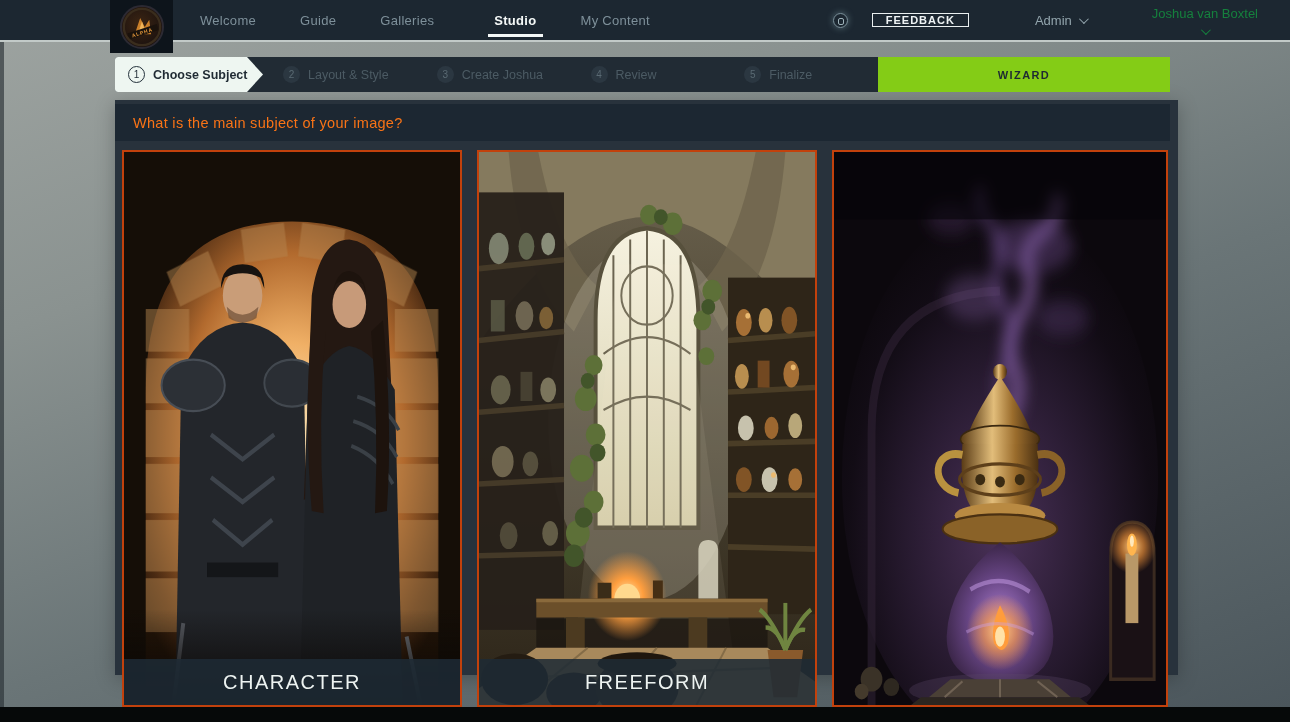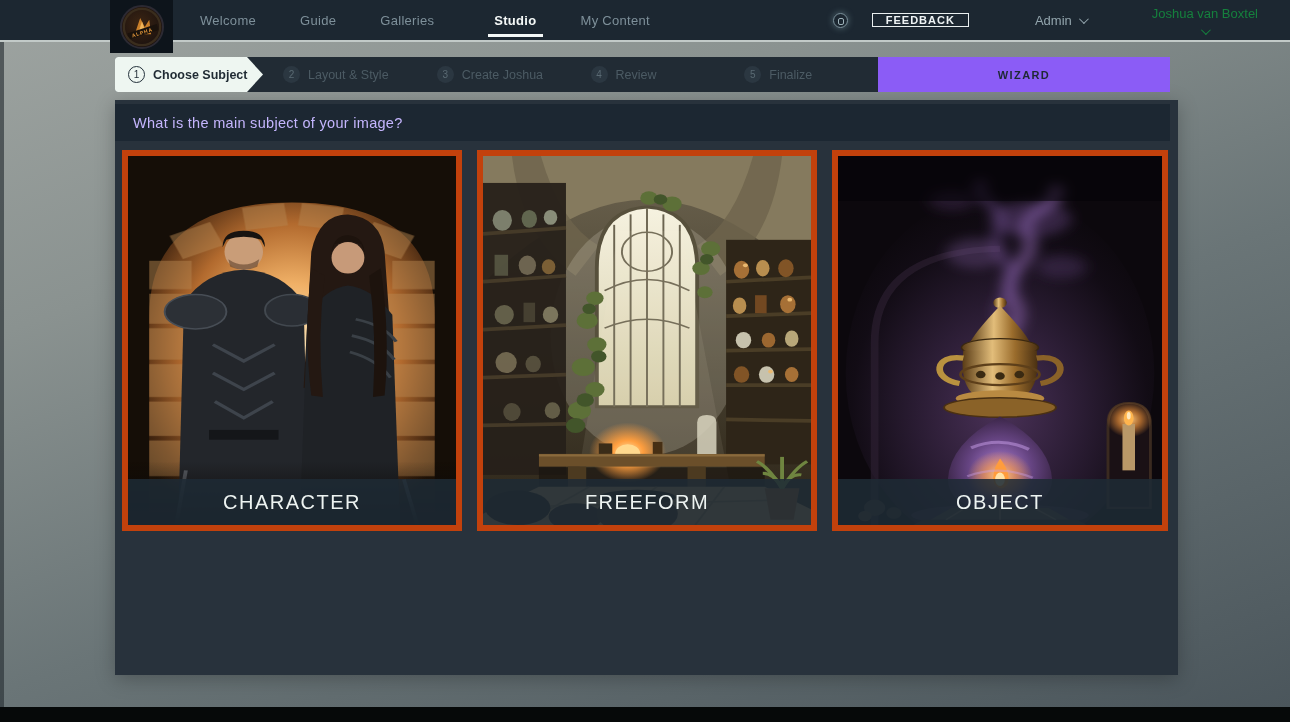--- a/index.html
+++ b/index.html
@@ -49,31 +49,31 @@
   .step-active .num { width:17px; height:17px; border:1.4px solid #23303a; border-radius:50%;
             display:flex; align-items:center; justify-content:center; font-size:10px; font-weight:normal; }
   .steps-rest { flex:1; display:flex; }
   .step { flex:1; display:flex; align-items:center; gap:8px; padding-left:20px;
             color:#4c5b64; font-size:12.5px; cursor:pointer; }
   .step .num { width:17px; height:17px; background:#2b3741; border-radius:50%; color:#5a6a73;
             display:flex; align-items:center; justify-content:center; font-size:10px; }
   .mode-toggle { width:292px; display:flex; }
   .mode-btn { flex:1; display:flex; align-items:center; justify-content:center; font-size:11px;
             font-weight:bold; letter-spacing:1.4px; cursor:pointer; }
-  .mode-btn.active { background:#8b5cf6; color:#1e2933; margin:0; }
+  .mode-btn.active { background:#84cc16; color:#1e2933; margin:0; }
   .mode-btn.inactive { background:#1b2630; color:#eff4f3; }
 
   
   .panel { position:absolute; left:115px; top:100px; width:1063px; height:575px;
             background:#28323c; z-index:2; box-shadow:0 4px 18px rgba(0,0,0,.25); }
   .question-bar { position:absolute; left:0; top:4px; width:1055px; height:37px; background:#1c2732;
-            display:flex; align-items:center; padding-left:18px; color:#c4b5fd; font-size:14.5px;
+            display:flex; align-items:center; padding-left:18px; color:#f97316; font-size:14.5px;
             letter-spacing:.3px; }
   .cards { position:absolute; left:7px; top:50px; display:flex; gap:15px; }
-  .card { width:340px; height:381px; border:6px solid #c2410c; position:relative; overflow:hidden;
+  .card { width:340px; height:557px; border:2px solid #c2410c; position:relative; overflow:hidden;
             background:#b91c1c; cursor:pointer; }
   .card:last-child { width:336px; }
   .card svg.art { position:absolute; inset:0; width:100%; height:100%; }
   .card-label { position:absolute; bottom:0; left:0; width:100%; height:46px;
             background:rgba(30,43,53,.87); display:flex; align-items:center; justify-content:center;
             color:#edf3f1; font-size:20px; letter-spacing:1.5px; font-stretch:condensed; }
 
   
   .bottom-strip { position:absolute; left:0; bottom:0; width:100%; height:15px; background:#060909; z-index:7; }
   .left-edge { position:absolute; left:0; top:40px; width:4px; height:667px; background:#2a3136;
@@ -441,20 +441,19 @@
         <g stroke="#8a7a68" stroke-width="2" opacity=".6">
           <line x1="130" y1="472" x2="112" y2="486"></line>
             <line x1="168" y1="470" x2="168" y2="486"></line>
           <line x1="206" y1="472" x2="226" y2="486"></line>
         </g>
         <circle cx="38" cy="470" r="11" fill="#3a3227"></circle>
           <circle cx="58" cy="477" r="8" fill="#2e2820"></circle>
         <circle cx="28" cy="481" r="7" fill="#443a2c"></circle>
         <rect width="336" height="60" fill="#050308" opacity=".6"></rect>
       </svg>
-      <div class="card-label">OBJECT</div>
     </div>
 
   </div>
 </div>
 
 <div class="left-edge"></div>
 <div class="bottom-strip"></div>
 
 </body></html>

